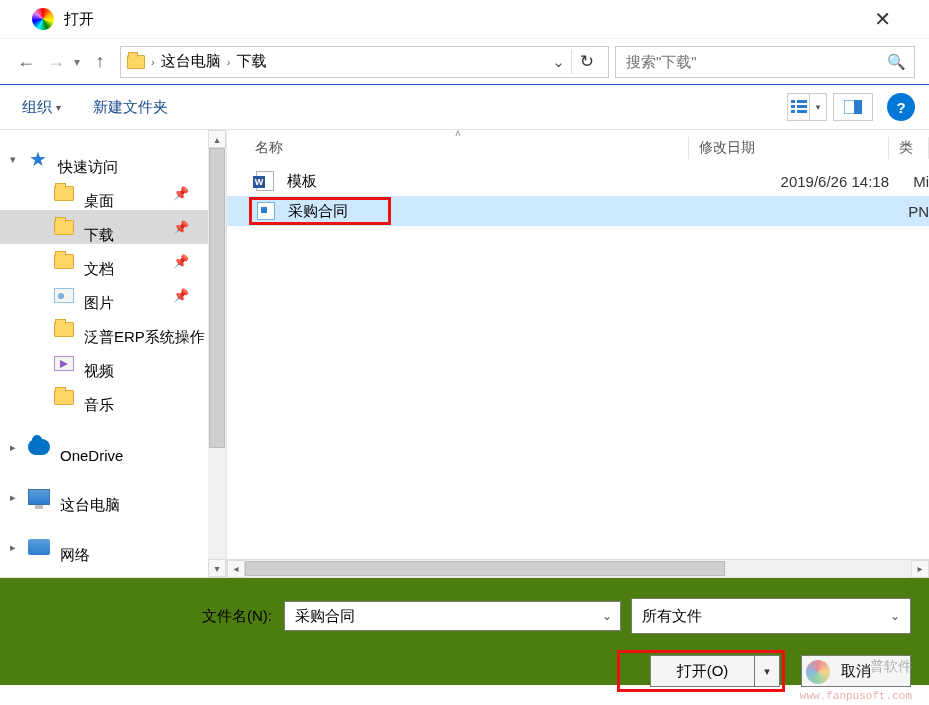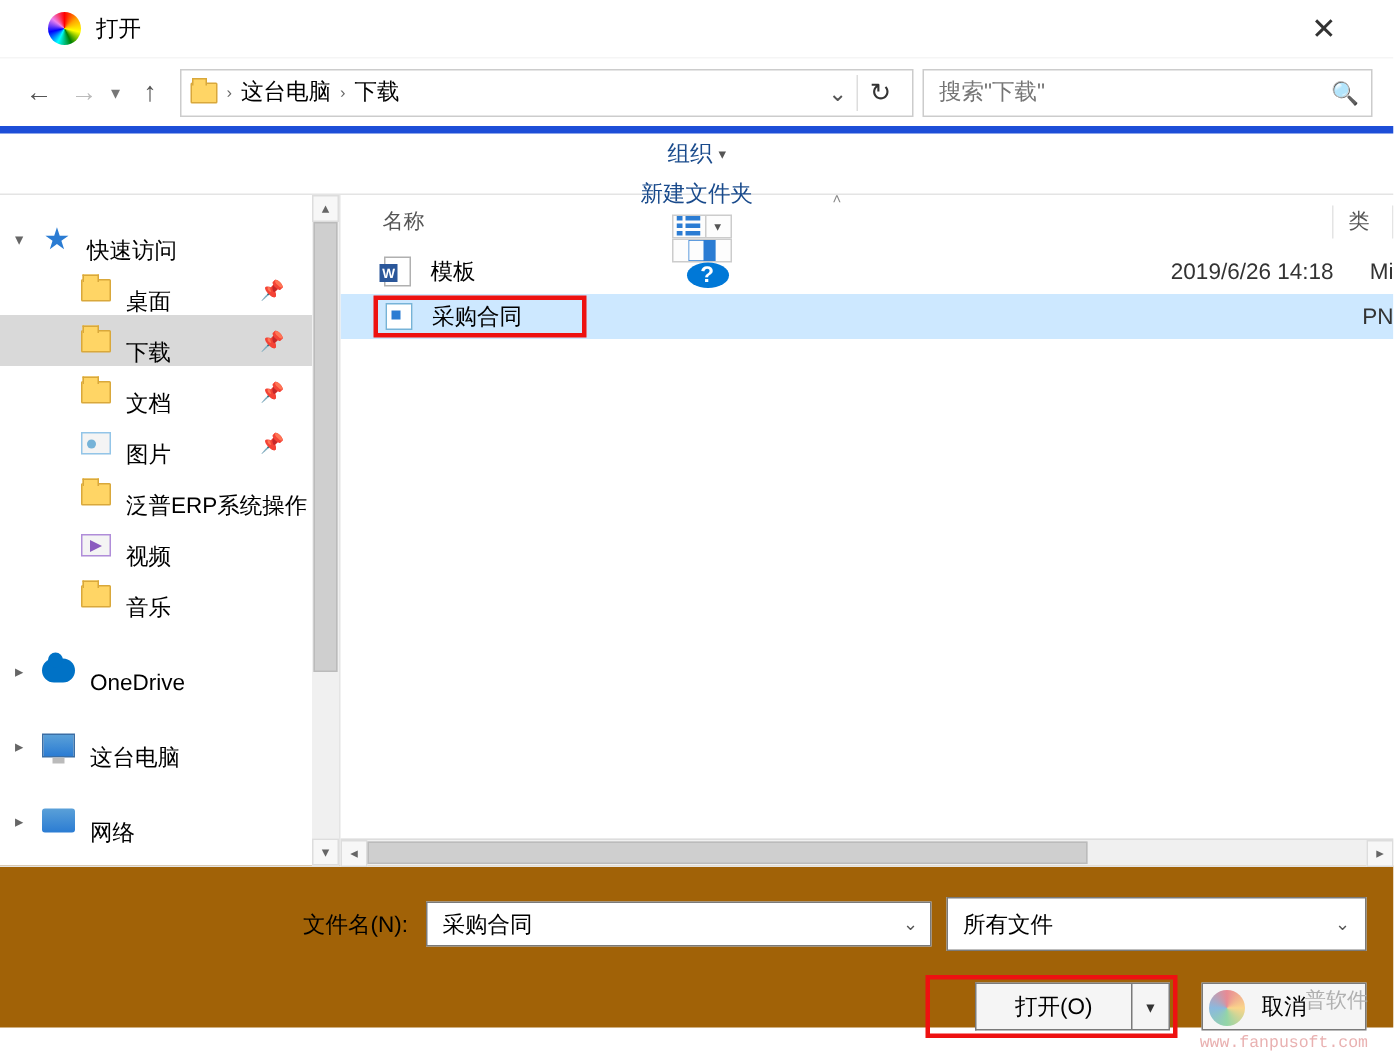--- a/index.html
+++ b/index.html
@@ -28,21 +28,21 @@
   .addressbar .spacer { flex:1; }
   .addressbar .addr-drop { color:#555; padding:0 6px; cursor:pointer; }
   .addressbar .addr-divider { width:1px; height:24px; background:#ddd; }
   .addressbar .refresh { padding:0 8px; cursor:pointer; color:#333; font-size:17px; }
 
   .searchbox { width:300px; height:32px; border:1px solid #ccc; margin-left:6px; display:flex; align-items:center; padding:0 8px; background:#fff; }
   .searchbox input { border:none; outline:none; flex:1; font-size:15px; background:transparent; color:#888; }
   .searchbox .mag { color:#555; cursor:pointer; }
 
   
-  .toolbar { height:46px; background:#fff; border-top:5px solid #1d4ed8; border-bottom:1px solid #e4e4e4; display:flex; align-items:center; padding:0 14px;flex-direction:column; }
+  .toolbar { height:46px; background:#fff; border-top:1px solid #1d4ed8; border-bottom:1px solid #e4e4e4; display:flex; align-items:center; padding:0 14px; }
   .toolbar .tbtn { display:flex; align-items:center; cursor:pointer; color:#1a4b8c; font-size:15px; padding:4px 8px; }
   .toolbar .tbtn .drop { font-size:10px; margin-left:4px; color:#555; }
   .toolbar .sep { width:16px; }
   .toolbar .flex { flex:1; }
   .toolbar .view-icn { width:40px; height:28px; border:1px solid #ccc; display:flex; align-items:center; justify-content:center; margin-left:6px; cursor:pointer; background:#fdfdfd; }
   .toolbar .view-icn.split { display:flex; }
   .toolbar .view-icn.split .left { width:22px; display:flex; align-items:center; justify-content:center; border-right:1px solid #ccc; height:100%; }
   .toolbar .view-icn.split .right { width:16px; display:flex; align-items:center; justify-content:center; font-size:9px; color:#555; }
   .toolbar .help { width:28px; height:28px; border-radius:50%; background:#0078d7; color:#fff; display:flex; align-items:center; justify-content:center; margin-left:14px; cursor:pointer; font-weight:bold; }
 
@@ -101,21 +101,21 @@
   .file-row .ftype-cell { width:40px; color:#333; }
   .file-row .fico { width:20px; height:20px; margin-right:12px; display:flex; align-items:center; justify-content:center; }
   .fico-word { width:18px; height:20px; background:#fff; border:1px solid #b0b0b0; position:relative; }
   .fico-word:before { content:'W'; position:absolute; left:-4px; top:4px; width:12px; height:12px; background:#2b579a; color:#fff; font-size:9px; line-height:12px; text-align:center; font-weight:bold; }
   .fico-img { width:18px; height:18px; background:#fff; border:1px solid #76b3d8; position:relative; overflow:hidden; }
   .fico-img:after { content:''; position:absolute; left:3px; top:4px; width:6px; height:6px; background:#2b7cd3; }
 
   .file-row.hl .fname-cell > .name-wrap { border:3px solid #e11; padding:1px 40px 1px 4px; margin-left:-6px; display:inline-flex; align-items:center; }
 
   
-  .footer { height:108px; background:#a16207; border-top:1px solid #e4e4e4; padding:20px 18px 14px 18px; }
+  .footer { height:108px; background:#4d7c0f; border-top:1px solid #e4e4e4; padding:20px 18px 14px 18px; }
   .fn-row { display:flex; align-items:center; margin-bottom:16px; }
   .fn-label { width:266px; text-align:right; padding-right:12px; }
   .fn-input { flex:1; height:30px; border:1px solid #7a7a7a; display:flex; align-items:center; padding:0 8px; background:#fff; }
   .fn-input input { border:none; outline:none; flex:1; font-size:15px; }
   .fn-input .drop { color:#555; cursor:pointer; font-size:12px; }
   .filter-select { width:280px; height:36px; border:1px solid #7a7a7a; margin-left:10px; display:flex; align-items:center; padding:0 10px; background:#fff; cursor:pointer; }
   .filter-select .drop { margin-left:auto; color:#555; font-size:12px; }
 
   .btn-row { display:flex; justify-content:flex-end; align-items:center; }
   .open-wrap { border:3px solid #e11; padding:2px 2px; margin-right:16px; display:flex; }
@@ -272,20 +272,23 @@
       <div class="btn">▾</div>
     </div>
   </div>
 
   <div class="mainarea">
     <div class="headers">
       <div class="col col-name">
         <span>名称</span>
         <span class="sort-caret">˄</span>
       </div>
+      <div class="col col-date">
+        <span>修改日期</span>
+      </div>
       <div class="col col-type">
         <span>类</span>
       </div>
     </div>
 
     <div class="file-list">
       <div class="file-row">
         <div class="fname-cell">
           <span class="fico">
               <span class="fico-word"></span>

